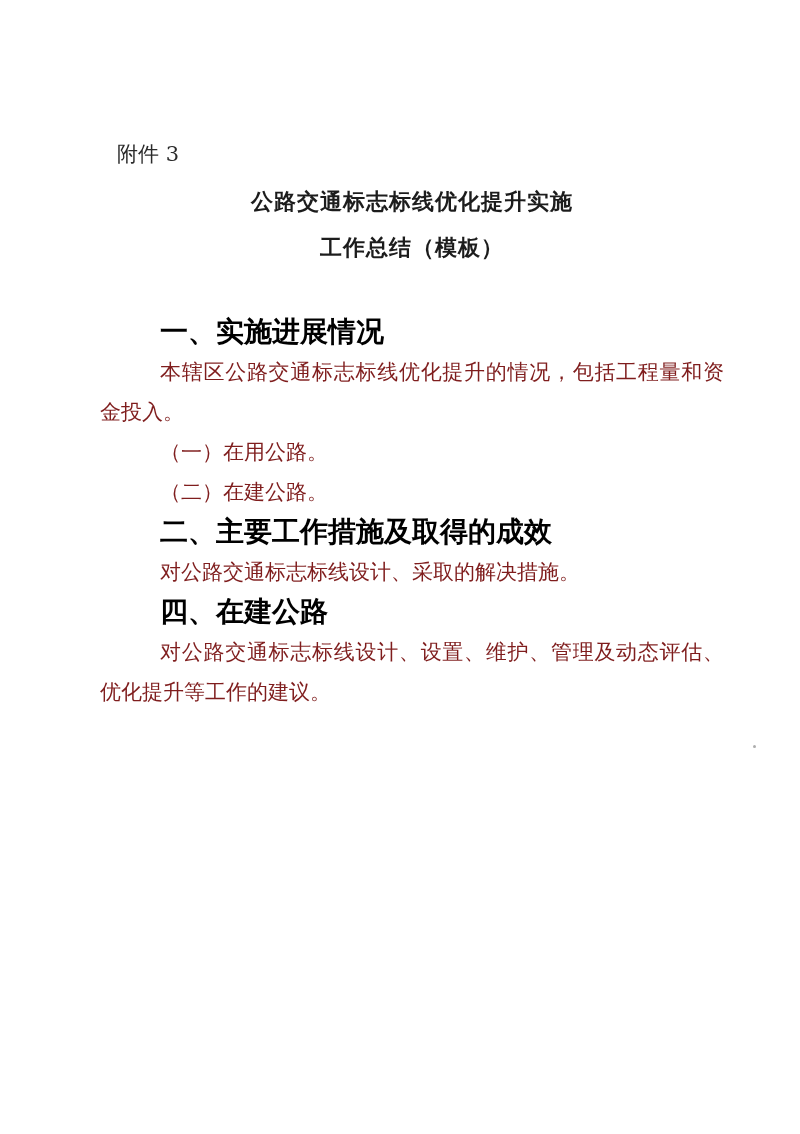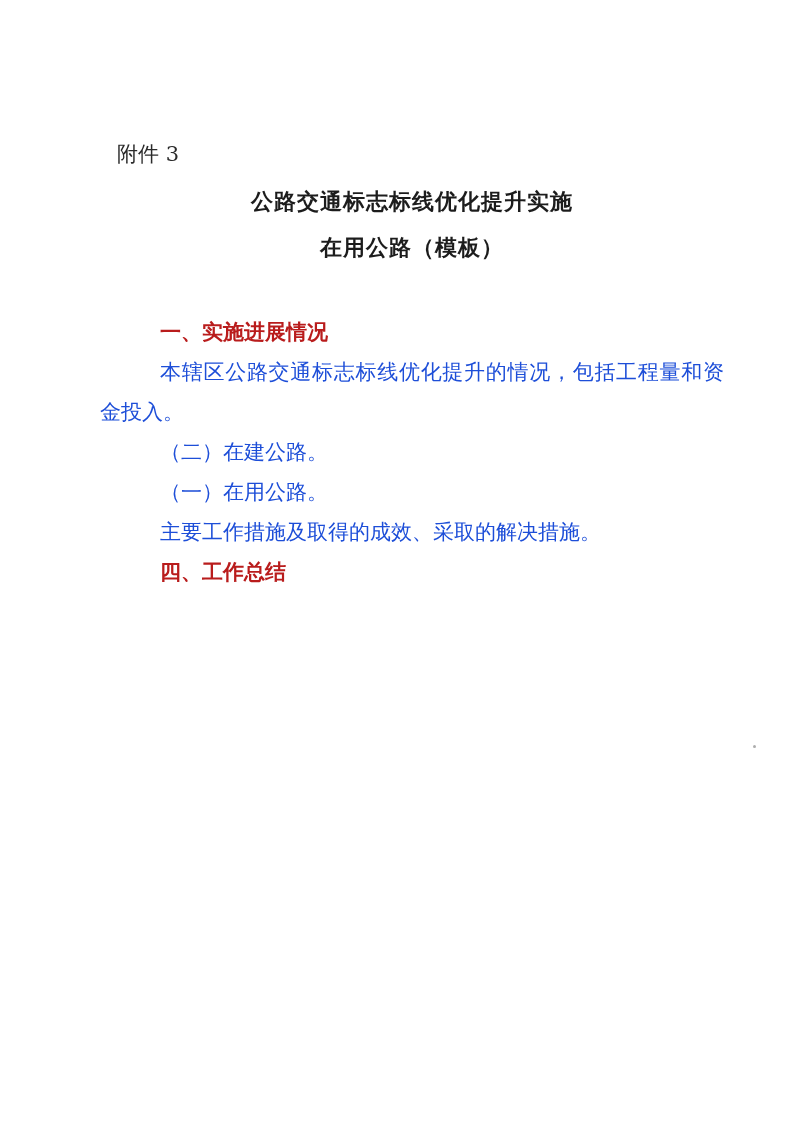--- a/index.html
+++ b/index.html
@@ -36,37 +36,37 @@
     font-size: 22px;
     line-height: 46px;
     font-weight: bold;
     color: #1c1c1c;
     letter-spacing: 1px;
   }
   .sec-heading {
     margin: 0;
     font-family: "Liberation Sans", "DejaVu Sans", sans-serif;
     font-weight: bold;
-    font-size: 21px;
+    font-size: 28px;
     line-height: 40px;
     text-indent: 60px;
-    color: #b91c1c;
+    color: #000000;
   }
   .sec-heading.first {
     margin-top: 42px;
   }
   .para {
     margin: 0;
     font-size: 21px;
     line-height: 40px;
     text-indent: 60px;
     text-align: justify;
     text-align-last: left;
     text-justify: inter-ideograph;
-    color: #1d4ed8;
+    color: #7f1d1d;
   }
   .page-footer {
     position: absolute;
     top: 1046px;
     left: 0;
     width: 800px;
     text-align: center;
     font-size: 14px;
     line-height: 28px;
     color: #ec4899;
@@ -85,32 +85,34 @@
 </head>
 <body>
 
 <div class="page">
   <div class="content">
 
     <div class="attachment-label">附件 3</div>
 
     <div class="doc-title">
       <div>公路交通标志标线优化提升实施</div>
-      <div>在用公路（模板）</div>
+      <div>工作总结（模板）</div>
     </div>
 
     <h2 class="sec-heading first">一、实施进展情况</h2>
     <p class="para">本辖区公路交通标志标线优化提升的情况，包括工程量和资金投入。</p>
+    <p class="para">（一）在用公路。</p>
     <p class="para">（二）在建公路。</p>
-    <p class="para">（一）在用公路。</p>
 
+    <h2 class="sec-heading">二、主要工作措施及取得的成效</h2>
 
-    <p class="para">主要工作措施及取得的成效、采取的解决措施。</p>
+    <p class="para">对公路交通标志标线设计、采取的解决措施。</p>
 
-    <h2 class="sec-heading">四、工作总结</h2>
+    <h2 class="sec-heading">四、在建公路</h2>
+    <p class="para">对公路交通标志标线设计、设置、维护、管理及动态评估、优化提升等工作的建议。</p>
 
   </div>
 
   <div class="scan-speck"></div>
 
   <div class="page-footer">
     <span>— 10 —</span>
   </div>
 </div>
 

